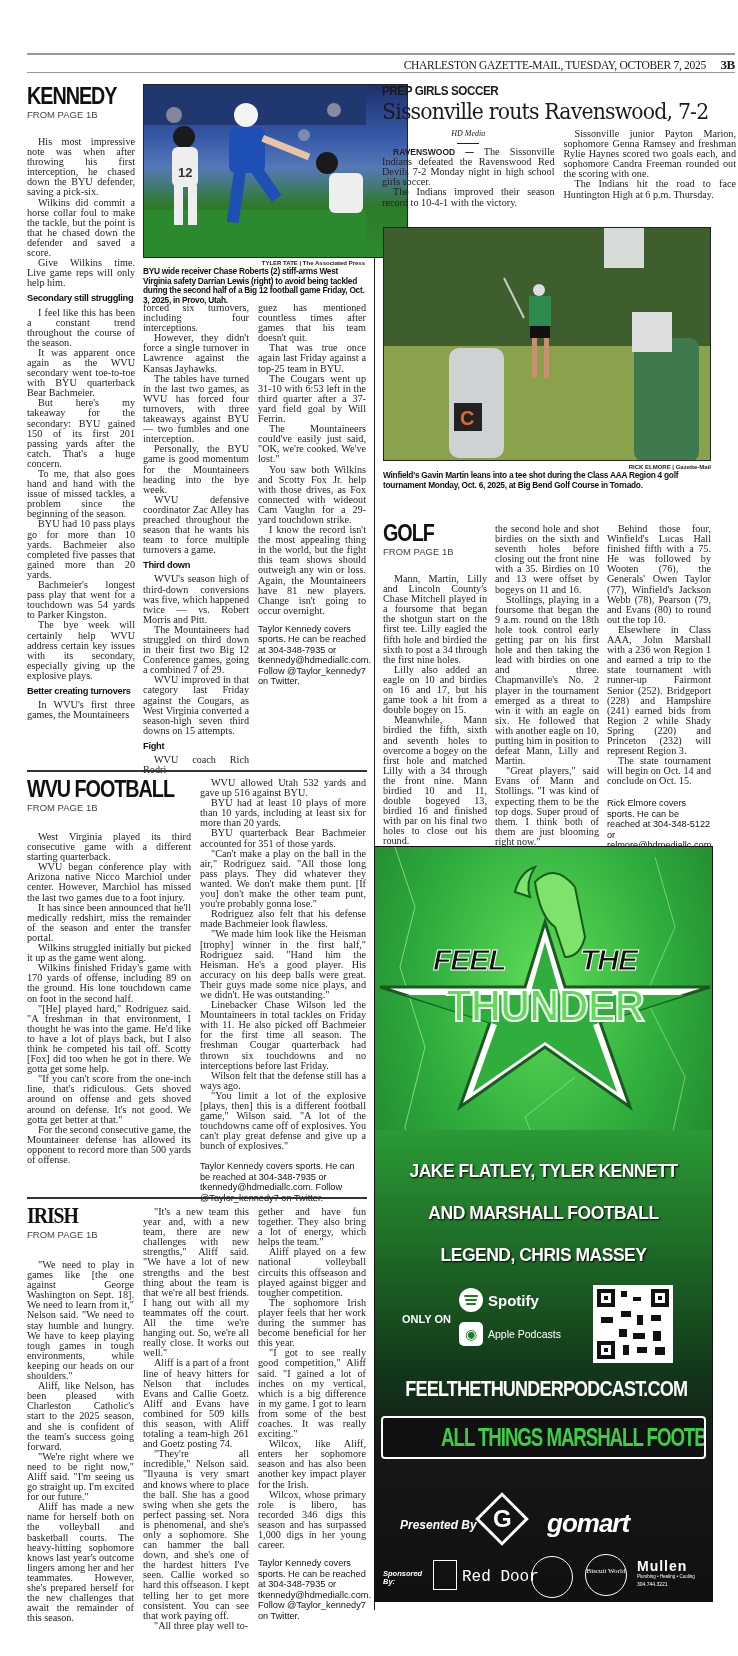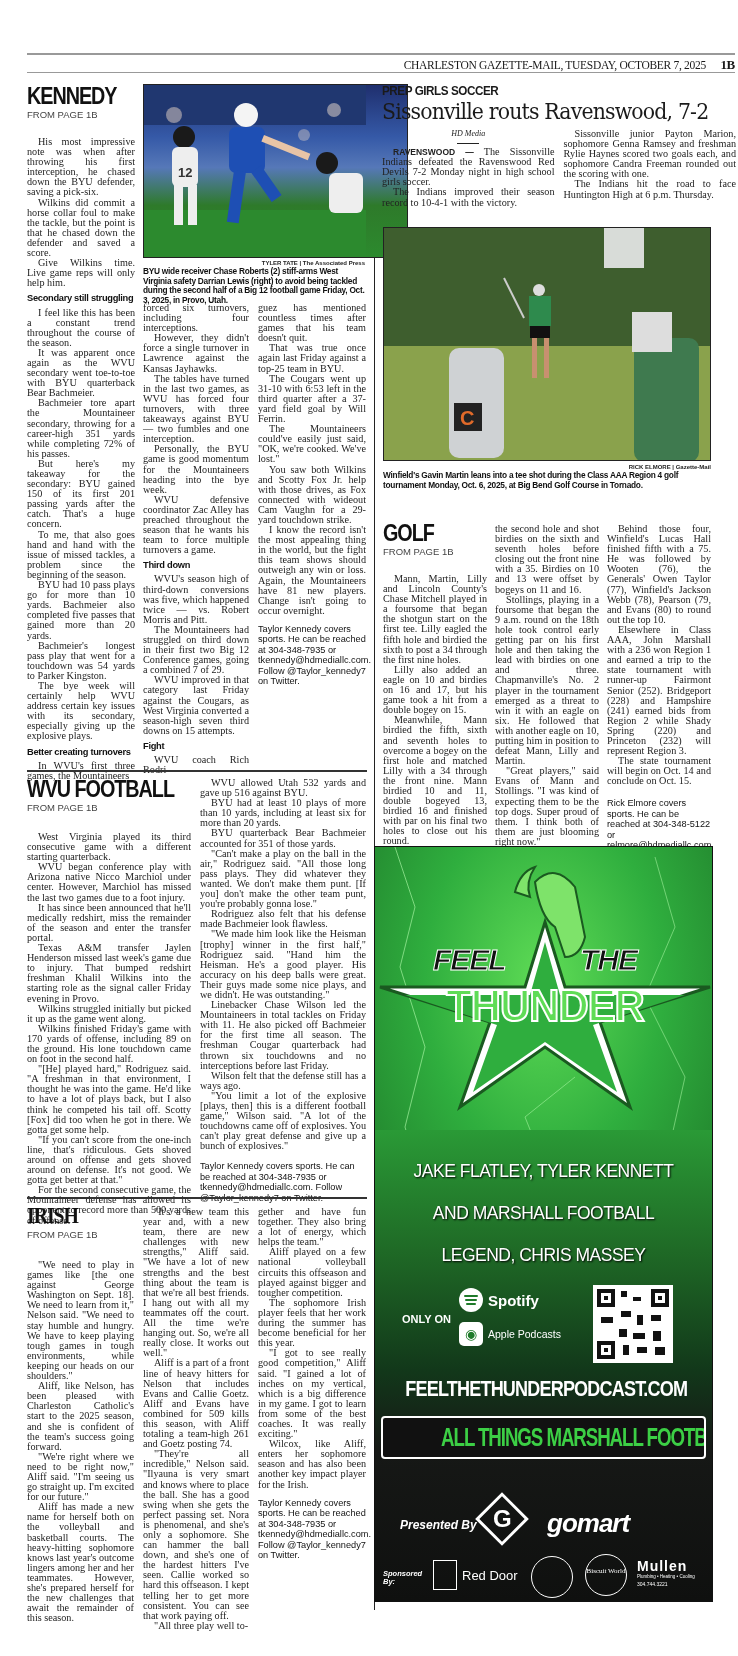--- a/index.html
+++ b/index.html
@@ -19,21 +19,21 @@
   .cols { display: flex; gap: 9px; }
   .cols > div { flex: 1; }
 </style>
 </head>
 <body>
 
 <div class="hr" style="left:27px; top:53px; width:708px; height:2px; background:#999;"></div>
 <div class="hr" style="left:27px; top:72px; width:708px; background:#999;"></div>
 <div class="abs" style="left:395px; top:57px; width:340px; text-align:right; font-family:'Liberation Serif',serif; font-size:11.5px; letter-spacing:-0.3px;">
   <span>CHARLESTON GAZETTE-MAIL, TUESDAY, OCTOBER 7, 2025</span>
-  <span style="font-weight:bold; font-size:13px; margin-left:12px;">1B</span>
+  <span style="font-weight:bold; font-size:13px; margin-left:12px;">3B</span>
 </div>
 
 <div class="abs" style="left:374px; top:85px; width:1px; height:1525px; background:#222;"></div>
 
 <div class="abs" style="left:27px; top:85px; width:108px;">
   <div class="kicker">KENNEDY</div>
   <div class="from">FROM PAGE 1B</div>
 </div>
 
 <div class="photo" style="left:143px; top:84px; width:265px; height:174px; background:linear-gradient(180deg,#1f2f6e 0%,#3559a7 30%,#5678b8 48%,#2e7a2a 70%,#2c8a2e 100%);">
@@ -63,21 +63,20 @@
 <div class="abs credit" style="left:143px; top:260px; width:222px;">TYLER TATE | The Associated Press</div>
 <div class="abs cutline" style="left:143px; top:267px; width:222px;">BYU wide receiver Chase Roberts (2) stiff-arms West Virginia safety Darrian Lewis (right) to avoid being tackled during the second half of a Big 12 football game Friday, Oct. 3, 2025, in Provo, Utah.</div>
 
 <div class="abs body-text" style="left:27px; top:137px; width:108px;">
   <p>His most impressive note was when after throwing his first interception, he chased down the BYU defender, saving a pick-six.</p>
   <p>Wilkins did commit a horse collar foul to make the tackle, but the point is that he chased down the defender and saved a score.</p>
   <p>Give Wilkins time. Live game reps will only help him.</p>
   <div class="sub">Secondary still struggling</div>
   <p>I feel like this has been a constant trend throughout the course of the season.</p>
   <p>It was apparent once again as the WVU secondary went toe-to-toe with BYU quarterback Bear Bachmeier.</p>
-  <p>Bachmeier tore apart the Mountaineer secondary, throwing for a career-high 351 yards while completing 72% of his passes.</p>
   <p>But here's my takeaway for the secondary: BYU gained 150 of its first 201 passing yards after the catch. That's a huge concern.</p>
   <p>To me, that also goes hand and hand with the issue of missed tackles, a problem since the beginning of the season.</p>
   <p>BYU had 10 pass plays go for more than 10 yards. Bachmeier also completed five passes that gained more than 20 yards.</p>
   <p>Bachmeier's longest pass play that went for a touchdown was 54 yards to Parker Kingston.</p>
   <p>The bye week will certainly help WVU address certain key issues with its secondary, especially giving up the explosive plays.</p>
   <div class="sub">Better creating turnovers</div>
   <p>In WVU's first three games, the Mountaineers</p>
 </div>
 
 <div class="abs body-text" style="left:143px; top:303px; width:106px;">
@@ -167,21 +166,20 @@
 </div>
 
 <div class="abs" style="left:27px; top:778px; width:160px;">
   <div class="kicker">WVU FOOTBALL</div>
   <div class="from">FROM PAGE 1B</div>
 </div>
 <div class="abs body-text" style="left:27px; top:832px; width:164px;">
   <p>West Virginia played its third consecutive game with a different starting quarterback.</p>
   <p>WVU began conference play with Arizona native Nicco Marchiol under center. However, Marchiol has missed the last two games due to a foot injury.</p>
   <p>It has since been announced that he'll medically redshirt, miss the remainder of the season and enter the transfer portal.</p>
-  <p>Texas A&amp;M transfer Jaylen Henderson missed last week's game due to injury. That bumped redshirt freshman Khalil Wilkins into the starting role as the signal caller Friday evening in Provo.</p>
   <p>Wilkins struggled initially but picked it up as the game went along.</p>
   <p>Wilkins finished Friday's game with 170 yards of offense, including 89 on the ground. His lone touchdown came on foot in the second half.</p>
   <p>"[He] played hard," Rodriguez said. "A freshman in that environment, I thought he was into the game. He'd like to have a lot of plays back, but I also think he competed his tail off. Scotty [Fox] did too when he got in there. We gotta get some help.</p>
   <p>"If you can't score from the one-inch line, that's ridiculous. Gets shoved around on offense and gets shoved around on defense. It's not good. We gotta get better at that."</p>
   <p>For the second consecutive game, the Mountaineer defense has allowed its opponent to record more than 500 yards of offense.</p>
 </div>
 <div class="abs body-text" style="left:200px; top:778px; width:166px;">
   <p>WVU allowed Utah 532 yards and gave up 516 against BYU.</p>
   <p>BYU had at least 10 plays of more than 10 yards, including at least six for more than 20 yards.</p>
   <p>BYU quarterback Bear Bachmeier accounted for 351 of those yards.</p>
@@ -211,20 +209,21 @@
   <p>Aliff is a part of a front line of heavy hitters for Nelson that includes Evans and Callie Goetz. Aliff and Evans have combined for 509 kills this season, with Aliff totaling a team-high 261 and Goetz posting 74.</p>
   <p>"They're all incredible," Nelson said. "Ilyauna is very smart and knows where to place the ball. She has a good swing when she gets the perfect passing set. Nora is phenomenal, and she's only a sophomore. She can hammer the ball down, and she's one of the hardest hitters I've seen. Callie worked so hard this offseason. I kept telling her to get more consistent. You can see that work paying off.</p>
   <p>"All three play well to-</p>
 </div>
 <div class="abs body-text" style="left:258px; top:1207px; width:108px;">
   <p style="text-indent:0">gether and have fun together. They also bring a lot of energy, which helps the team."</p>
   <p>Aliff played on a few national volleyball circuits this offseason and played against bigger and tougher competition.</p>
   <p>The sophomore Irish player feels that her work during the summer has become beneficial for her this year.</p>
   <p>"I got to see really good competition," Aliff said. "I gained a lot of inches on my vertical, which is a big difference in my game. I got to learn from some of the best coaches. It was really exciting."</p>
   <p>Wilcox, like Aliff, enters her sophomore season and has also been another key impact player for the Irish.</p>
+  <p>Wilcox, whose primary role is libero, has recorded 346 digs this season and has surpassed 1,000 digs in her young career.</p>
   <div class="tagline" style="margin-top:8px;">Taylor Kennedy covers sports. He can be reached at 304-348-7935 or tkennedy@hdmediallc.com. Follow @Taylor_kennedy7 on Twitter.</div>
 </div>
 
 <div class="abs" style="left:374px; top:846px; width:339px; height:386px; background:radial-gradient(ellipse at 50% 35%, #5fdc56 0%, #2fae3e 50%, #1f7a2a 100%); border:1px solid #111; overflow:hidden;">
   <svg class="abs" style="left:0; top:0;" width="339" height="386" viewBox="0 0 339 386">
     <polyline points="20,0 40,60 25,120 50,200 30,280 60,386" fill="none" stroke="#b8ffb0" stroke-width="1" opacity=".6"></polyline>
     <polyline points="280,10 300,80 270,150 310,230 290,320" fill="none" stroke="#b8ffb0" stroke-width="1" opacity=".5"></polyline>
     <polyline points="140,386 170,320 150,270 200,230" fill="none" stroke="#b8ffb0" stroke-width="1" opacity=".5"></polyline>
 
     <polygon points="170,75 190,140 335,140 225,175 255,260 170,200 85,260 115,175 5,140 150,140" fill="#fff" stroke="#1a5a20" stroke-width="3"></polygon>
@@ -232,21 +231,21 @@
 
     <path d="M160,35 q20,-20 40,5 l10,50 q-5,20 -20,20 l-10,-30 q-15,-10 -20,-45z" fill="#7ee36a" stroke="#1a5a20" stroke-width="2"></path>
     <path d="M140,45 q5,-20 20,-25 q-10,15 -5,30z" fill="#7ee36a" stroke="#1a5a20" stroke-width="2"></path>
   </svg>
   <div class="abs" style="left:58px; top:96px; font-family:'Liberation Sans',sans-serif; font-weight:bold; font-style:italic; font-size:30px; color:#111; -webkit-text-stroke:1px #fff; letter-spacing:-1px;">FEEL</div>
   <div class="abs" style="left:205px; top:96px; font-family:'Liberation Sans',sans-serif; font-weight:bold; font-style:italic; font-size:30px; color:#111; -webkit-text-stroke:1px #fff; letter-spacing:-1px;">THE</div>
   <div class="abs" style="left:40px; top:134px; width:260px; text-align:center; font-family:'Liberation Sans',sans-serif; font-weight:bold; font-size:44px; color:#5fdc56; -webkit-text-stroke:2px #fff; letter-spacing:-1px; transform:scaleX(0.95);">THUNDER</div>
   <div class="abs" style="left:0; top:285px; background:#111; color:#fff; font-family:'Liberation Sans',sans-serif; font-weight:bold; font-style:italic; font-size:18px; padding:2px 6px;">With</div>
 </div>
 <div class="abs" style="left:374px; top:1130px; width:339px; height:240px; background:linear-gradient(180deg,#2a9a36 0%,#1f6a26 50%,#12381a 100%); border-left:1px solid #111; border-right:1px solid #111;">
-  <div style="margin-top:20px; text-align:center; font-family:'Liberation Sans',sans-serif; font-weight:normal; font-size:17.5px; color:#fff; letter-spacing:-0.5px; line-height:42px; text-shadow:1px 1px 2px #000;">
+  <div style="margin-top:20px; text-align:center; font-family:'Liberation Sans',sans-serif; font-weight:bold; font-size:17.5px; color:#fff; letter-spacing:-0.5px; line-height:42px; text-shadow:1px 1px 2px #000;">
     <div>JAKE FLATLEY, TYLER KENNETT</div>
     <div>AND MARSHALL FOOTBALL</div>
     <div>LEGEND, CHRIS MASSEY</div>
   </div>
   <div class="abs" style="left:27px; top:183px; font-family:'Liberation Sans',sans-serif; font-weight:bold; font-size:11px; color:#fff;">ONLY ON</div>
   <div class="abs" style="left:84px; top:158px; display:flex; align-items:center; gap:5px;">
     <span style="width:24px; height:24px; border-radius:50%; background:#fff; display:inline-block; position:relative;">
       <span style="position:absolute; left:5px; top:7px; width:14px; height:2px; background:#1f7a2a; border-radius:2px;"></span>
       <span style="position:absolute; left:6px; top:11px; width:12px; height:2px; background:#1f7a2a; border-radius:2px;"></span>
       <span style="position:absolute; left:7px; top:15px; width:10px; height:2px; background:#1f7a2a; border-radius:2px;"></span>
@@ -287,21 +286,21 @@
   <div style="margin-top:6px; text-align:center; font-family:'Liberation Sans',sans-serif; font-weight:bold; font-size:22px; color:#fff; letter-spacing:-1px; transform:scaleX(0.82); white-space:nowrap;">FEELTHETHUNDERPODCAST.COM</div>
   <div style="margin:14px 6px 0; padding:4px 0; text-align:center; background:#111; border:2px solid #fff; border-radius:4px; font-family:'Liberation Sans',sans-serif; font-weight:bold; font-size:26px; color:#3ccf45; letter-spacing:-1.5px; white-space:nowrap; overflow:hidden;">
     <span style="display:inline-block; transform:scaleX(0.72);">ALL THINGS MARSHALL FOOTBALL</span>
   </div>
   <div class="abs" style="left:25px; top:148px; font-family:'Liberation Sans',sans-serif; font-style:italic; font-weight:bold; font-size:12px; color:#fff;">Presented By</div>
   <div class="abs" style="left:108px; top:130px; width:38px; height:38px; border:3px solid #fff; transform:rotate(45deg);"></div>
   <div class="abs" style="left:118px; top:135px; font-family:'Liberation Sans',sans-serif; font-weight:bold; font-size:24px; color:#fff;">G</div>
   <div class="abs" style="left:172px; top:138px; font-family:'Liberation Sans',sans-serif; font-weight:bold; font-style:italic; font-size:26px; color:#fff; letter-spacing:-1px;">gomart</div>
   <div class="abs" style="left:8px; top:200px; font-family:'Liberation Sans',sans-serif; font-style:italic; font-weight:bold; font-size:7.5px; color:#fff; width:40px; line-height:8px;">Sponsored By:</div>
   <div class="abs" style="left:58px; top:190px; width:24px; height:30px; border:1px solid #fff;"></div>
-  <div class="abs" style="left:87px; top:198px; font-family:Liberation Sans, sans-serif; font-size:13px; color:#fff;">Red Door</div>
+  <div class="abs" style="left:87px; top:198px; font-family:Liberation Mono, monospace; font-size:16px; color:#fff;">Red Door</div>
   <div class="abs" style="left:156px; top:186px; width:42px; height:42px; border:1px solid #fff; border-radius:50%;"></div>
   <div class="abs" style="left:210px; top:184px; width:42px; height:42px; border:1px solid #fff; border-radius:50%; text-align:center; font-family:'Liberation Serif',serif; font-size:7px; color:#fff; line-height:9px; padding-top:12px;">Biscuit World</div>
   <div class="abs" style="left:262px; top:188px; width:72px; ">
     <div style="font-family:'Liberation Sans',sans-serif; font-weight:bold; font-size:14px; color:#fff; letter-spacing:1px;">Mullen</div>
     <div style="font-family:'Liberation Sans',sans-serif; font-size:4.5px; color:#fff;">Plumbing • Heating • Cooling</div>
     <div style="font-family:'Liberation Sans',sans-serif; font-size:5px; color:#fff; margin-top:2px;">304.744.3221</div>
   </div>
 </div>
 
 </body></html>

